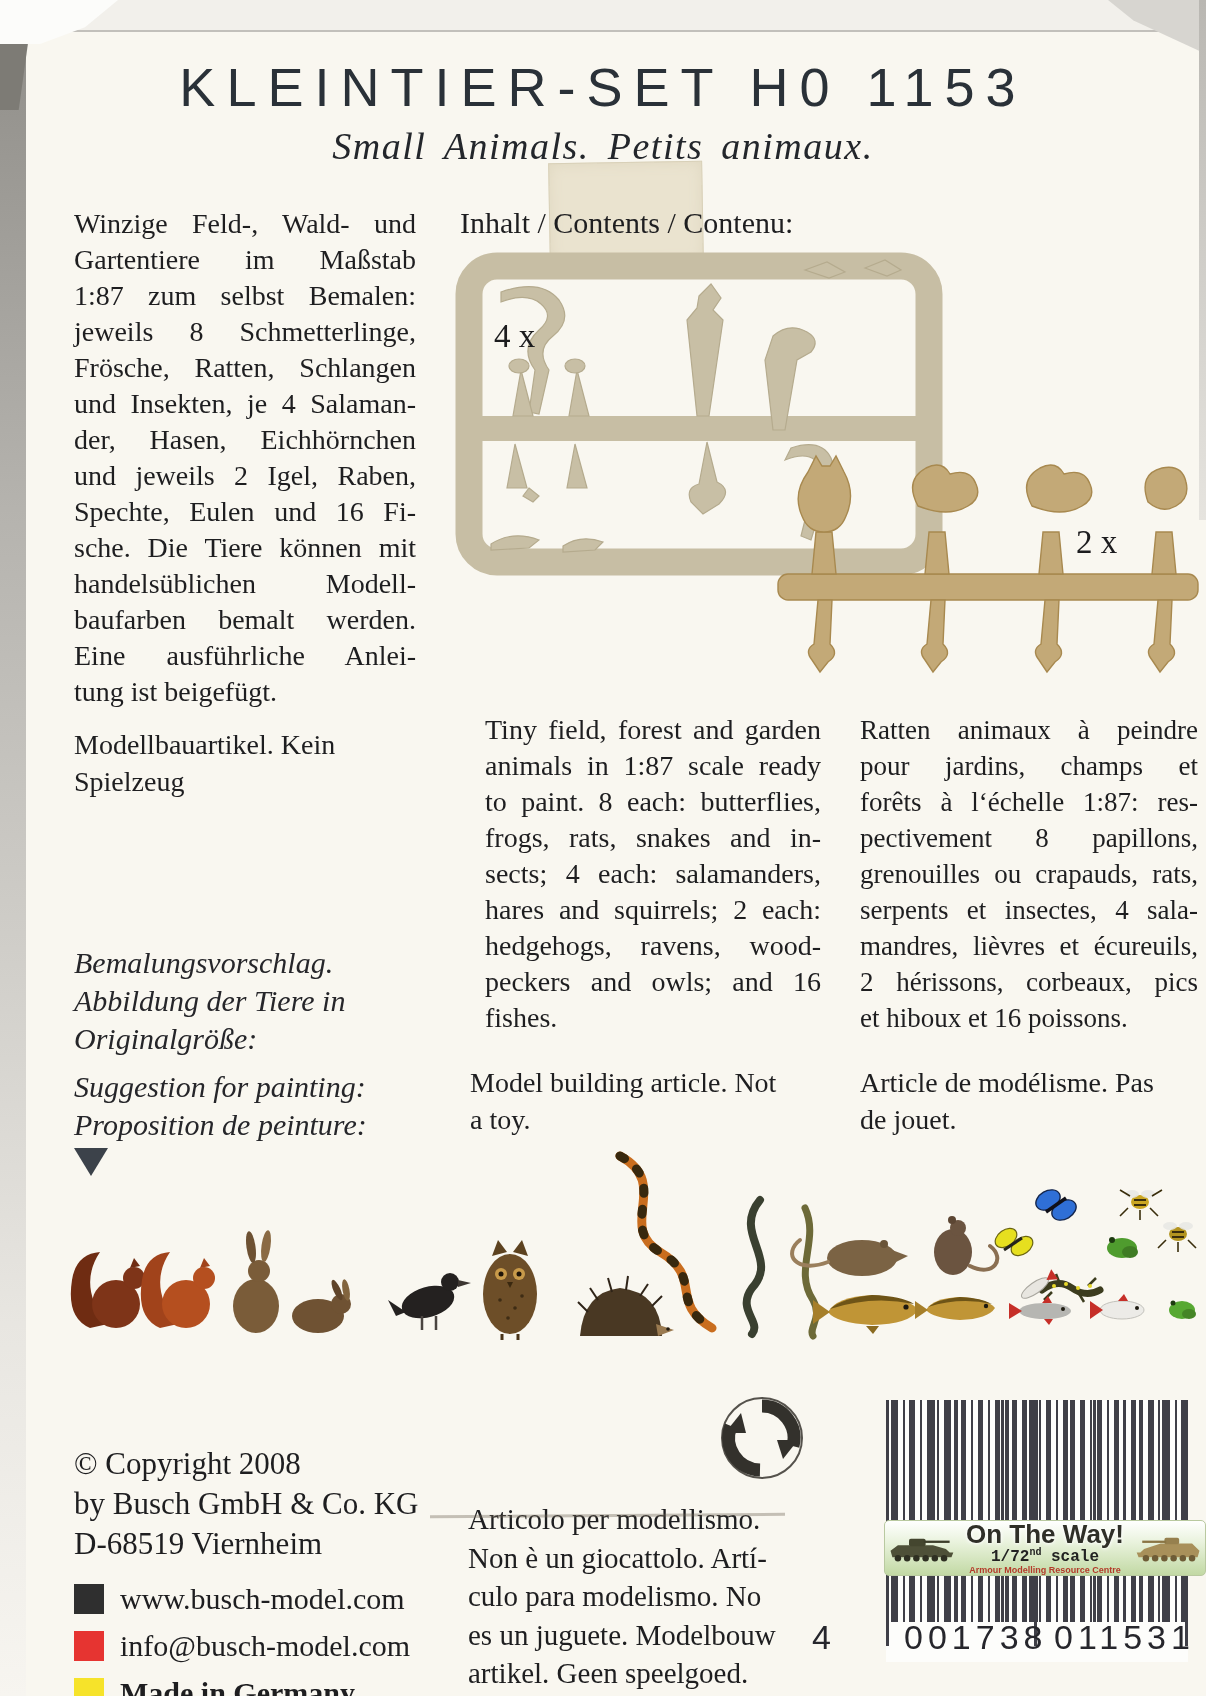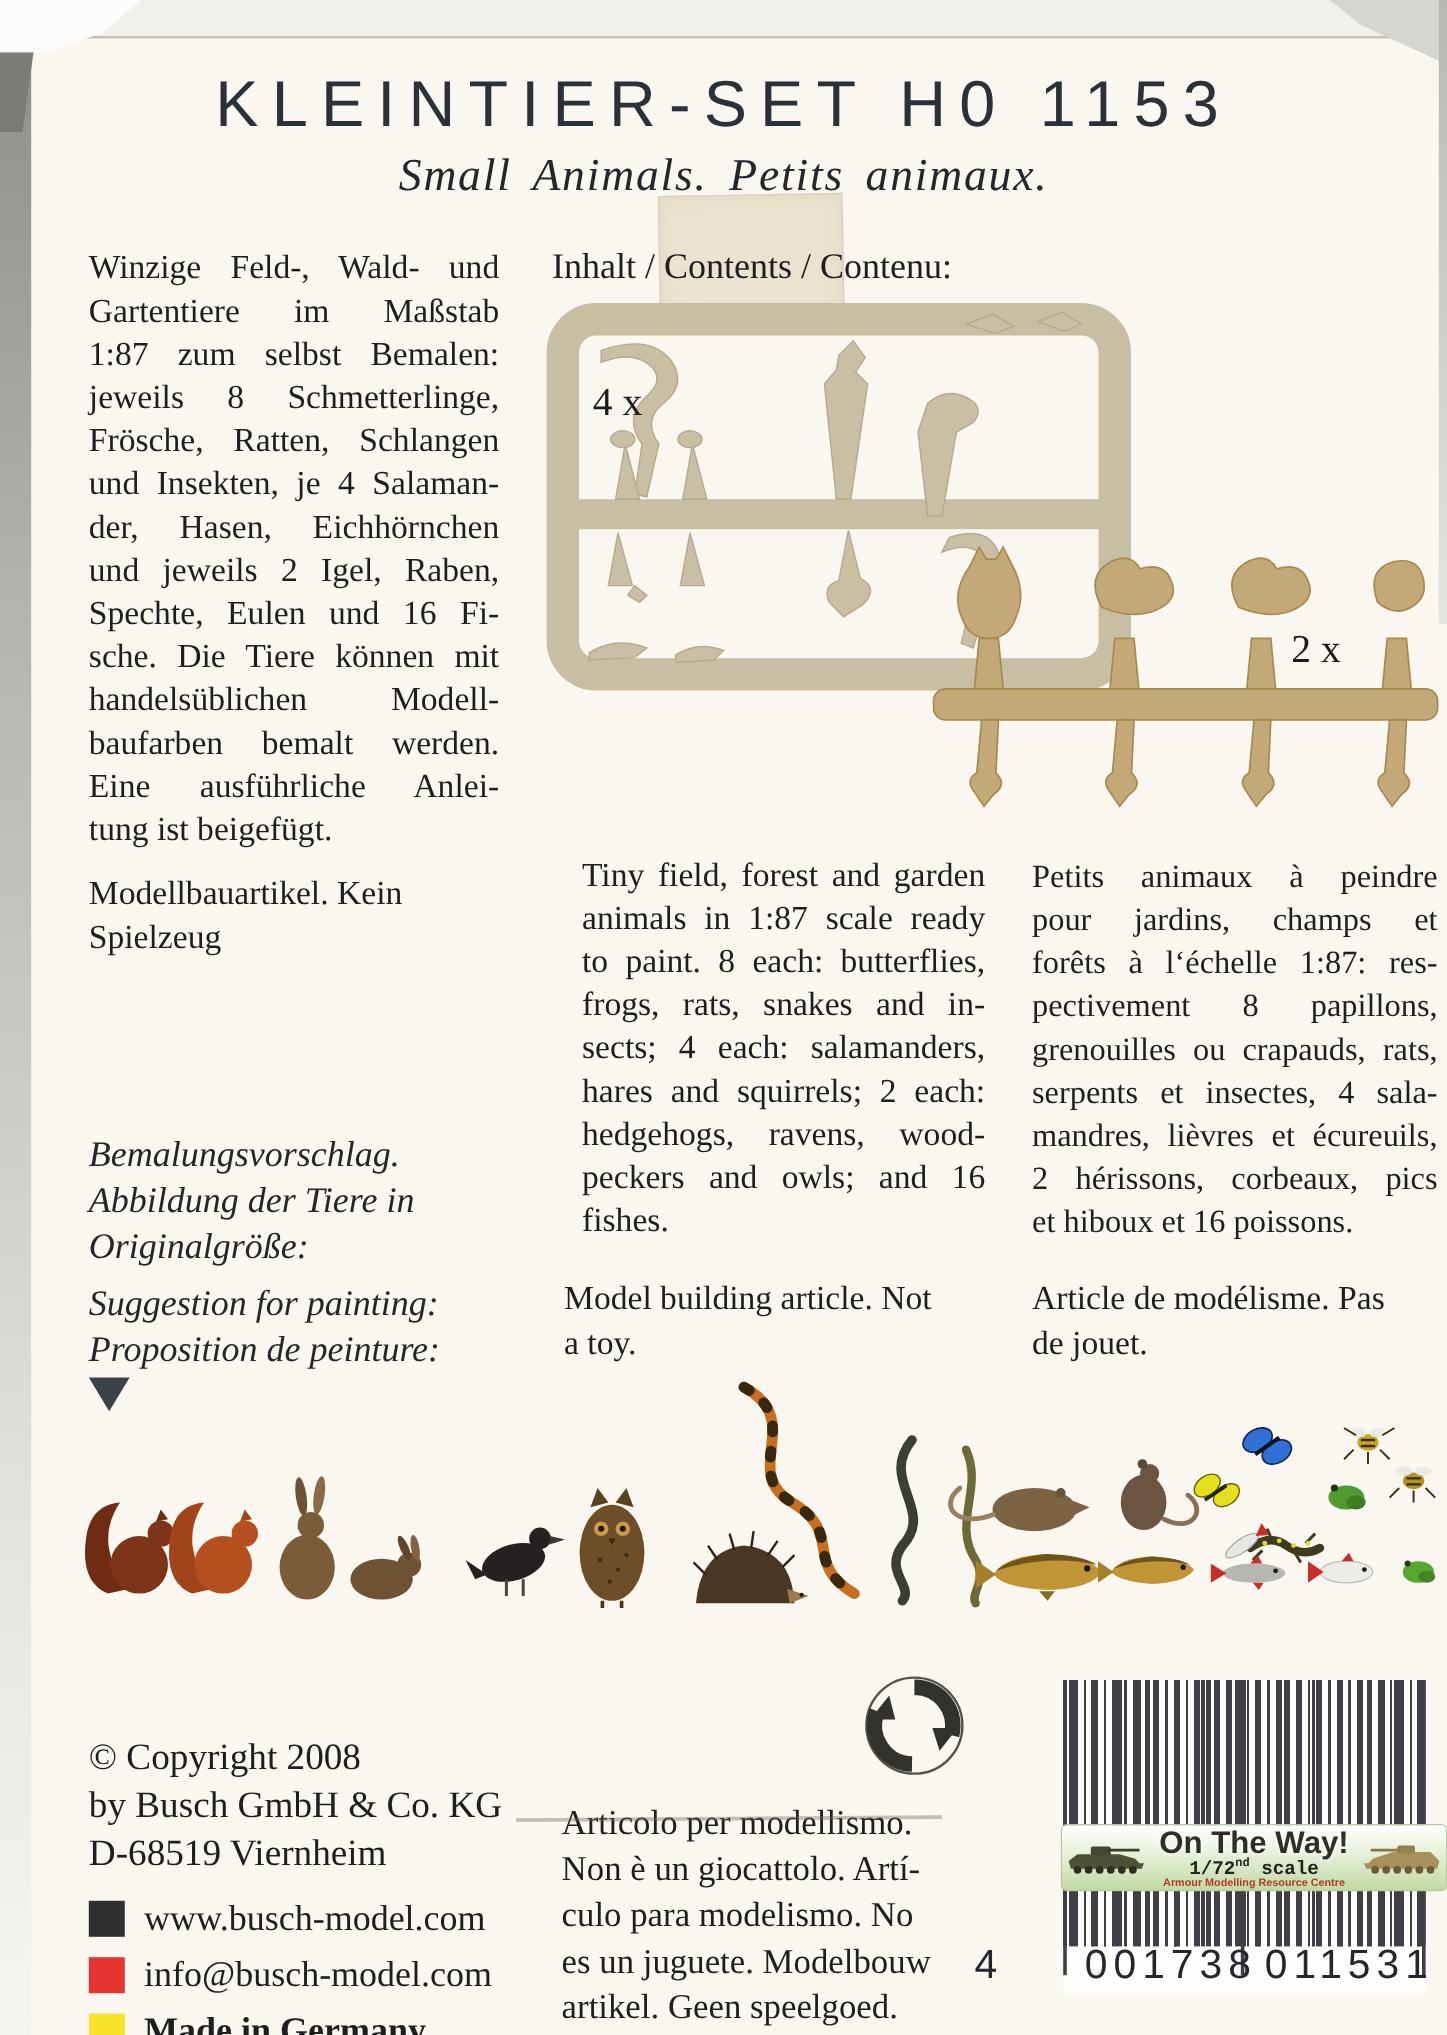--- a/index.html
+++ b/index.html
@@ -171,21 +171,21 @@
       <div class="ln">hedgehogs, ravens, wood-</div>
       <div class="ln">peckers and owls; and 16</div>
       <div class="ln ln-last">fishes.</div>
     </div>
   <div class="abs note" style="left:470px;top:1064px;width:336px;">
       <div class="ln">Model building article. Not</div>
       <div class="ln ln-last">a toy.</div>
     </div>
 
   <div class="abs col justify fr" style="left:860px;top:712px;width:338px;">
-      <div class="ln">Petits animaux à peindre</div>
+      <div class="ln">Ratten animaux à peindre</div>
       <div class="ln">pour jardins, champs et</div>
       <div class="ln">forêts à l‘échelle 1:87: res-</div>
       <div class="ln">pectivement 8 papillons,</div>
       <div class="ln">grenouilles ou crapauds, rats,</div>
       <div class="ln">serpents et insectes, 4 sala-</div>
       <div class="ln">mandres, lièvres et écureuils,</div>
       <div class="ln">2 hérissons, corbeaux, pics</div>
       <div class="ln ln-last">et hiboux et 16 poissons.</div>
     </div>
   <div class="abs note" style="left:860px;top:1064px;width:338px;">

